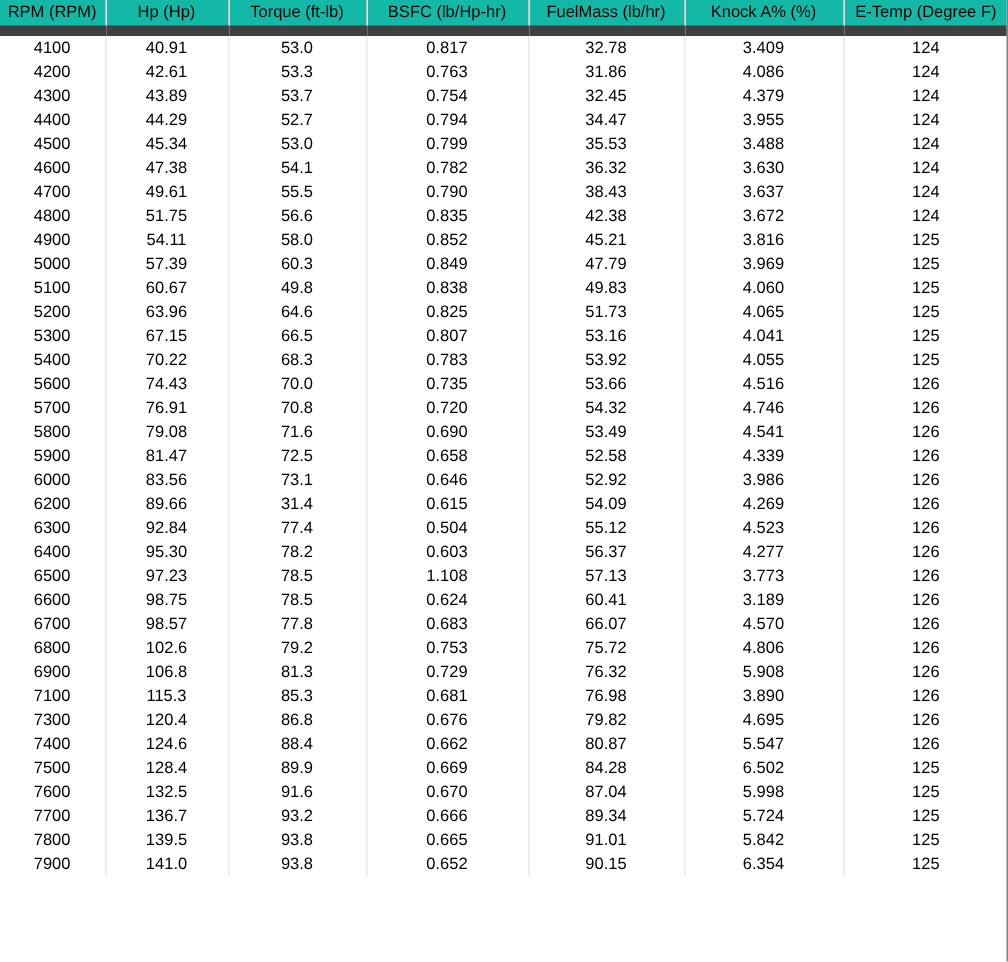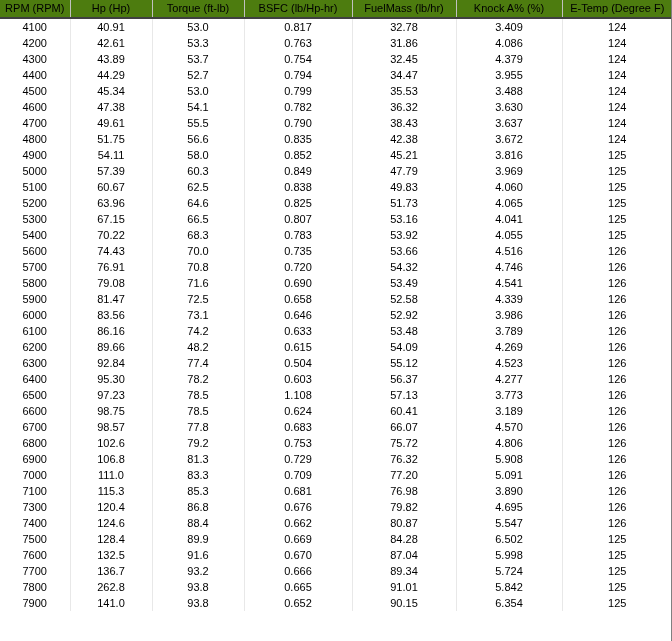--- a/index.html
+++ b/index.html
@@ -32,25 +32,25 @@
     text-align: center;
     font-weight: normal;
     font-size: 11px;
     padding: 0;
     height: 16px;
     line-height: 16px;
     white-space: nowrap;
     overflow: hidden;
   }
   table.data-table thead th {
-    border-bottom: 2px solid #404040;
+    border-bottom: 7px solid #404040;
     border-right: 1px solid #c0c0c0;
     height: 17px;
     line-height: 17px;
-    background: #4d7c0f;
+    background: #14b8a6;
   }
   table.data-table thead th:last-child {
     border-right: none;
   }
   table.data-table tbody td {
     border-right: 1px solid #e8e8e8;
   }
   table.data-table tbody td:last-child {
     border-right: none;
   }
@@ -174,21 +174,21 @@
           <td>57.39</td>
           <td>60.3</td>
           <td>0.849</td>
           <td>47.79</td>
           <td>3.969</td>
           <td>125</td>
         </tr>
         <tr>
           <td>5100</td>
           <td>60.67</td>
-          <td>62.5</td>
+          <td>49.8</td>
           <td>0.838</td>
           <td>49.83</td>
           <td>4.060</td>
           <td>125</td>
         </tr>
         <tr>
           <td>5200</td>
           <td>63.96</td>
           <td>64.6</td>
           <td>0.825</td>
@@ -253,32 +253,23 @@
         <tr>
           <td>6000</td>
           <td>83.56</td>
           <td>73.1</td>
           <td>0.646</td>
           <td>52.92</td>
           <td>3.986</td>
           <td>126</td>
         </tr>
         <tr>
-          <td>6100</td>
-          <td>86.16</td>
-          <td>74.2</td>
-          <td>0.633</td>
-          <td>53.48</td>
-          <td>3.789</td>
-          <td>126</td>
-        </tr>
-        <tr>
           <td>6200</td>
           <td>89.66</td>
-          <td>48.2</td>
+          <td>31.4</td>
           <td>0.615</td>
           <td>54.09</td>
           <td>4.269</td>
           <td>126</td>
         </tr>
         <tr>
           <td>6300</td>
           <td>92.84</td>
           <td>77.4</td>
           <td>0.504</td>
@@ -334,29 +325,20 @@
         <tr>
           <td>6900</td>
           <td>106.8</td>
           <td>81.3</td>
           <td>0.729</td>
           <td>76.32</td>
           <td>5.908</td>
           <td>126</td>
         </tr>
         <tr>
-          <td>7000</td>
-          <td>111.0</td>
-          <td>83.3</td>
-          <td>0.709</td>
-          <td>77.20</td>
-          <td>5.091</td>
-          <td>126</td>
-        </tr>
-        <tr>
           <td>7100</td>
           <td>115.3</td>
           <td>85.3</td>
           <td>0.681</td>
           <td>76.98</td>
           <td>3.890</td>
           <td>126</td>
         </tr>
         <tr>
           <td>7300</td>
@@ -398,21 +380,21 @@
           <td>7700</td>
           <td>136.7</td>
           <td>93.2</td>
           <td>0.666</td>
           <td>89.34</td>
           <td>5.724</td>
           <td>125</td>
         </tr>
         <tr>
           <td>7800</td>
-          <td>262.8</td>
+          <td>139.5</td>
           <td>93.8</td>
           <td>0.665</td>
           <td>91.01</td>
           <td>5.842</td>
           <td>125</td>
         </tr>
         <tr>
           <td>7900</td>
           <td>141.0</td>
           <td>93.8</td>

